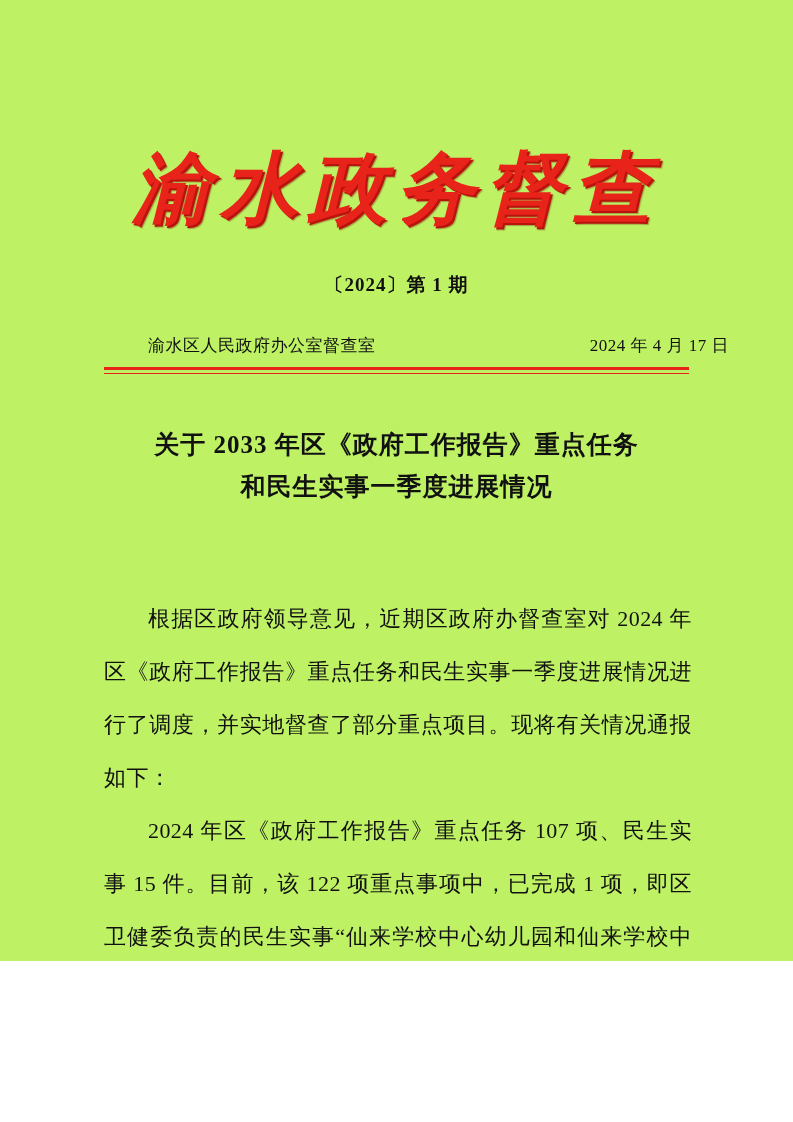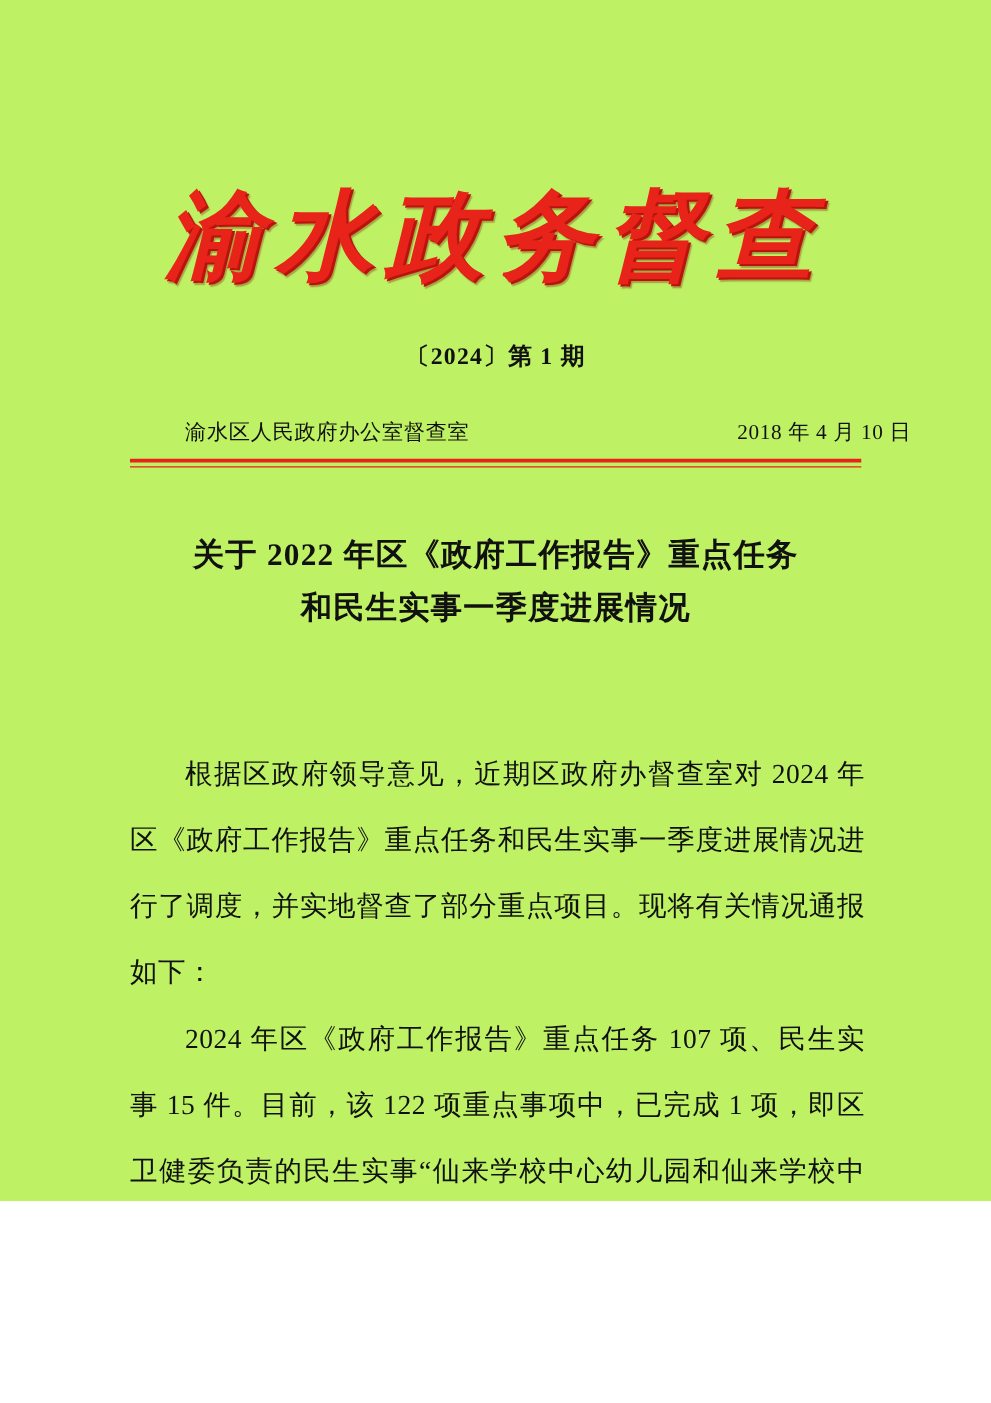--- a/index.html
+++ b/index.html
@@ -136,28 +136,28 @@
 <div class="page">
 
   <div class="masthead">
     <div class="masthead-title">渝水政务督查</div>
   </div>
 
   <div class="issue-line">〔2024〕第 1 期</div>
 
   <div class="meta-row">
     <div class="meta-left">渝水区人民政府办公室督查室</div>
-    <div class="meta-right">2018 年 4 月 10 日</div>
+    <div class="meta-right">2024 年 4 月 17 日</div>
   </div>
 
   <div class="rule-thick"></div>
   <div class="rule-thin"></div>
 
   <div class="doc-title">
-    <div>关于 2022 年区《政府工作报告》重点任务</div>
+    <div>关于 2033 年区《政府工作报告》重点任务</div>
     <div>和民生实事一季度进展情况</div>
   </div>
 
   <div class="body-text">
     <p>根据区政府领导意见，近期区政府办督查室对 2024 年区《政府工作报告》重点任务和民生实事一季度进展情况进行了调度，并实地督查了部分重点项目。现将有关情况通报如下：</p>
     <p>2024 年区《政府工作报告》重点任务 107 项、民生实事 15 件。目前，该 122 项重点事项中，已完成 1 项，即区卫健委负责的民生实事“仙来学校中心幼儿园和仙来学校中心幼儿园一分园托育项目”，今年 2 月已完工并投入使用；正有序推进的 111 项，占项目总数 91%；进度存在问题的 10 项，占项目总数 8.2%。</p>
     <p class="heading">二、主要问题</p>
   </div>
 
   <div class="page-number">— 1 —</div>

